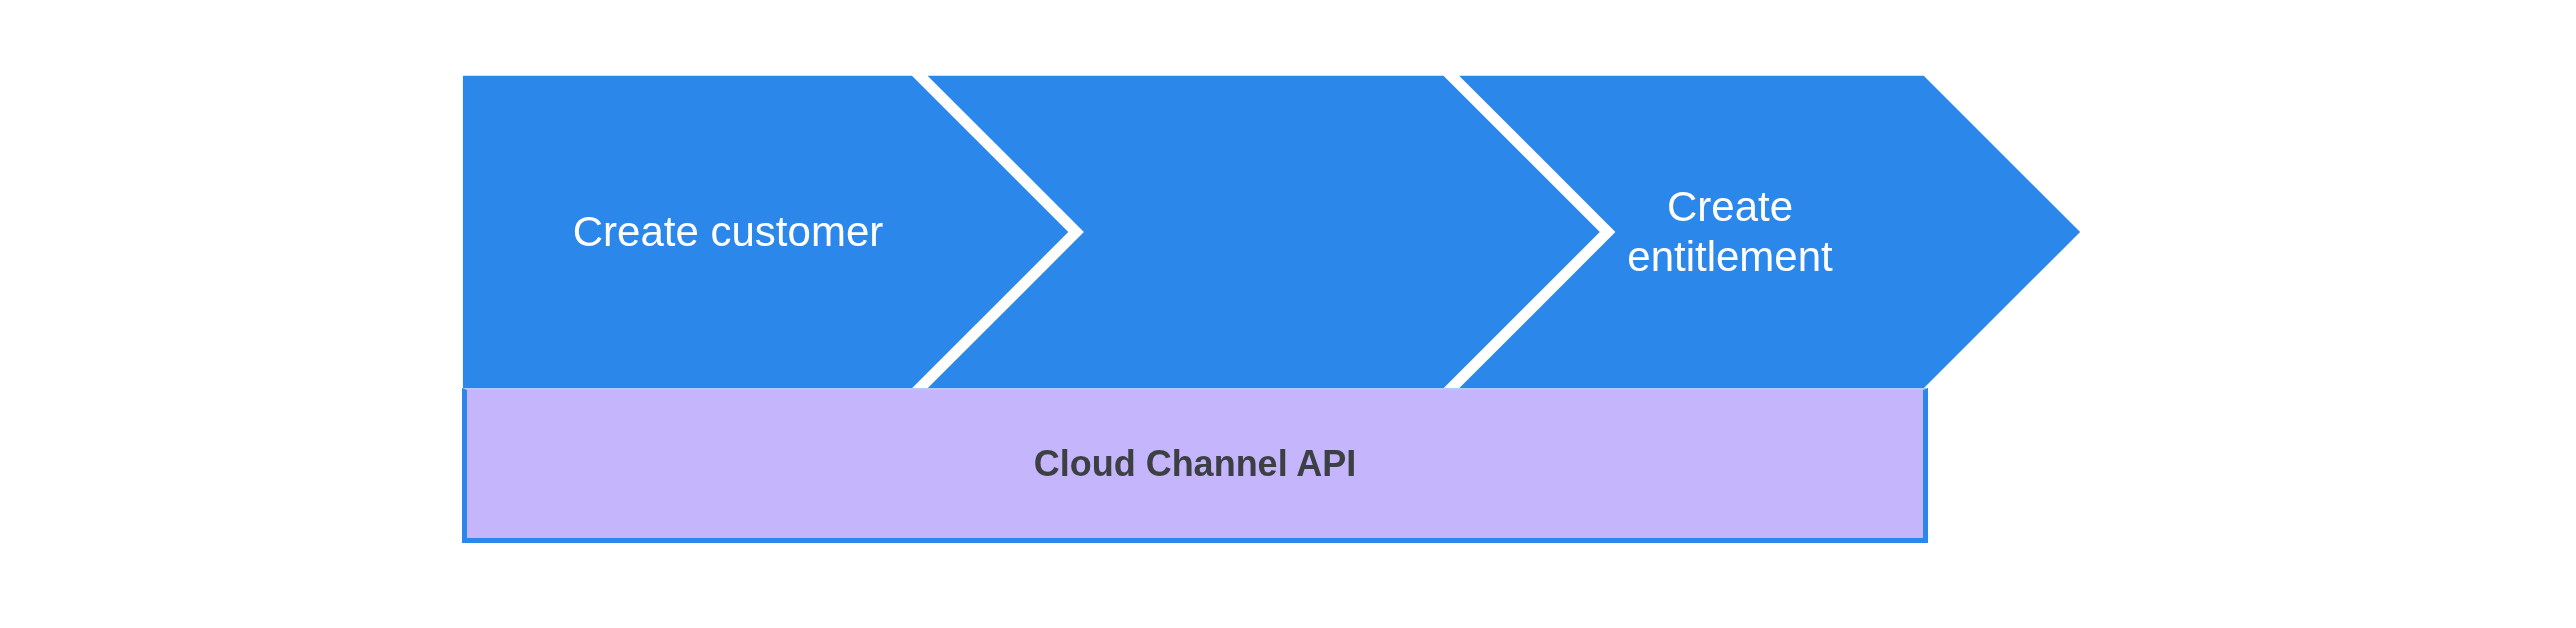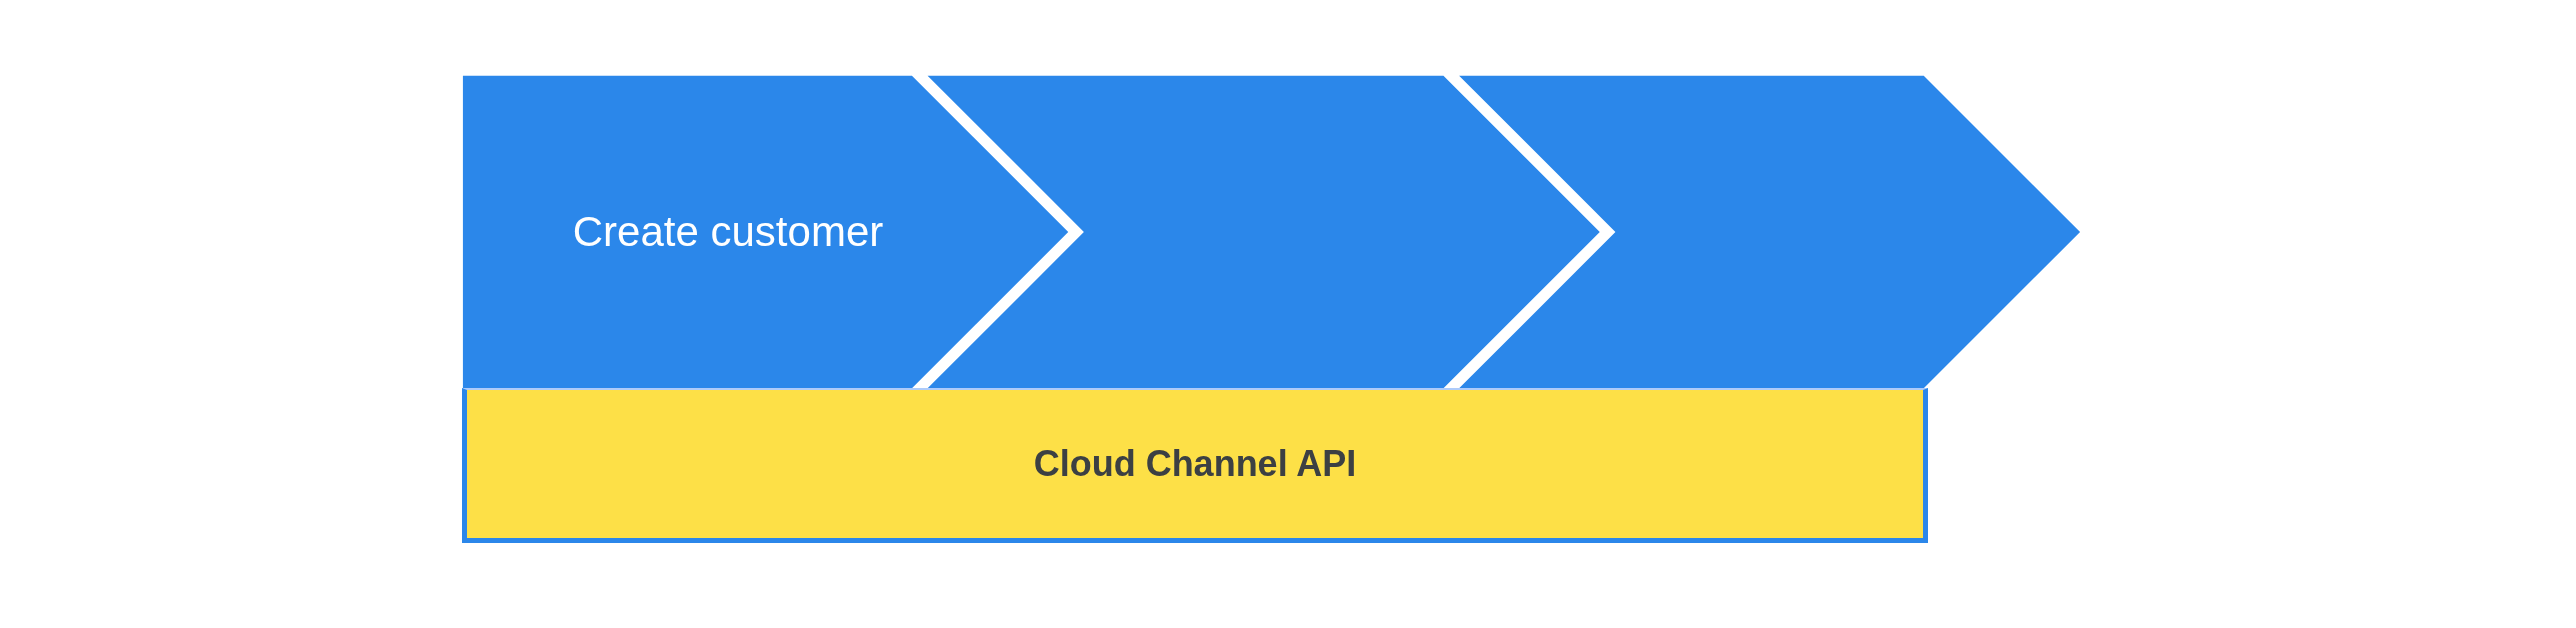--- a/index.html
+++ b/index.html
@@ -31,21 +31,21 @@
     text-align: center;
     white-space: nowrap;
   }
   .api-box {
     position: absolute;
     left: 462px;
     top: 388px;
     width: 1466px;
     height: 155px;
     box-sizing: border-box;
-    background: #fde047;
+    background: #c4b5fd;
     border: 5.2px solid #2b87ea;
     border-top: 2.6px solid #aecbfa;
     display: flex;
     align-items: center;
     justify-content: center;
   }
   .api-label {
     font-size: 36px;
     font-weight: 700;
     color: #3c4043;
@@ -63,19 +63,23 @@
     <path d="M1680,87 L2215,87 L2395,267 L2215,447 L1680,447 L1860,267 Z" fill="#2b87ea"></path>
   </svg>
 
   <div class="step-label" style="left:728px; top:232px;">
     <div>Create customer</div>
   </div>
 
   <div class="step-label" style="left:1187px; top:232px;">
   </div>
 
+  <div class="step-label" style="left:1730px; top:232px;">
+    <div>Create</div>
+    <div>entitlement</div>
+  </div>
 
   <div class="api-box">
     <div class="api-label">Cloud Channel API</div>
   </div>
 
 </div>
 
 
 </body></html>

